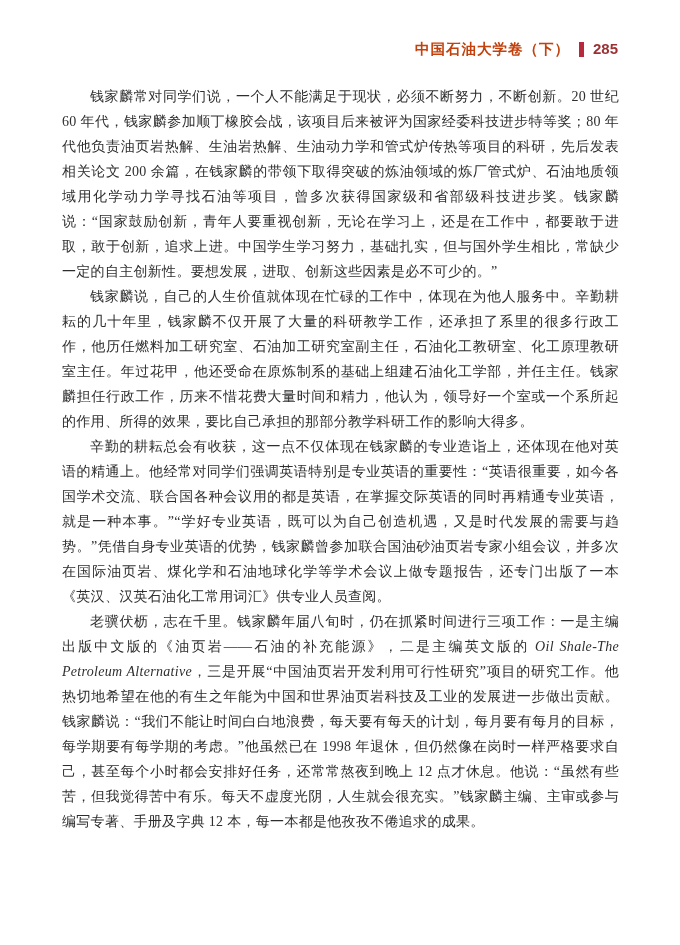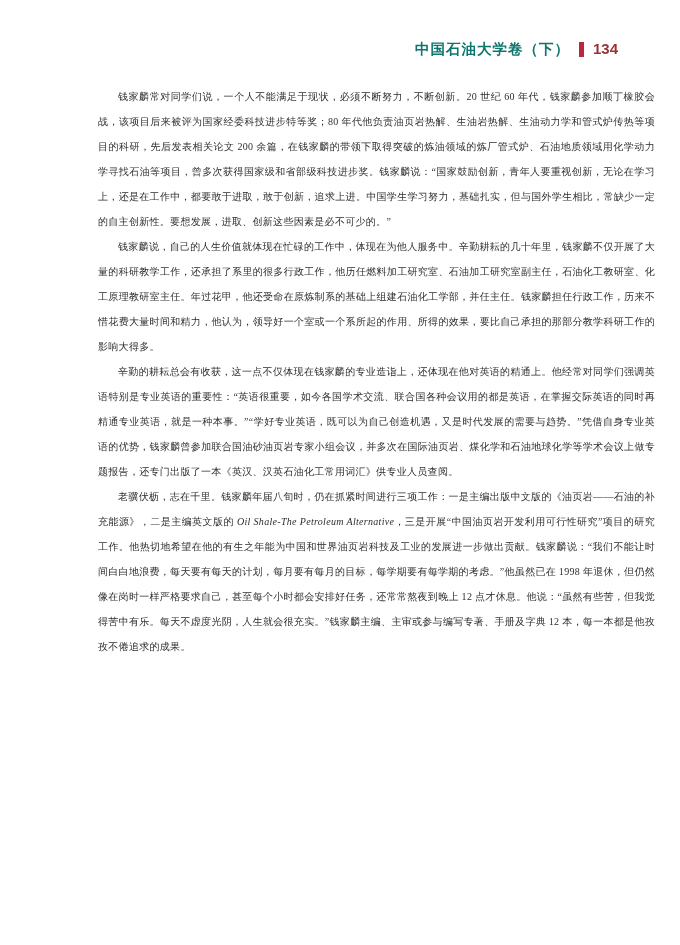--- a/index.html
+++ b/index.html
@@ -46,44 +46,43 @@
     font-size: 15px;
     font-weight: bold;
     color: #9c3134;
     font-family: "Liberation Sans", "DejaVu Sans", sans-serif;
   }
   .content {
     position: absolute;
     top: 84px;
     left: 62px;
     width: 557px;
-    font-size: 10px;
+    font-size: 14px;
     line-height: 25px;
     text-align: justify;
     text-justify: inter-ideograph;
     letter-spacing: 0.3px;
-    margin-left: 36px;
   }
   .para {
     margin: 0;
     text-indent: 2em;
   }
   .italic {
     font-style: italic;
   }
 </style>
 </head>
 <body>
 
 <div class="page">
 
   <div class="running-head">
-    <span class="running-title" style="color: #0f766e; padding-left: 37px;">中国石油大学卷（下）</span>
+    <span class="running-title" style="color: #c2410c; padding-left: 37px;">中国石油大学卷（下）</span>
     <span class="page-num-bar" style="background: rgb(184, 41, 62);"></span>
-    <span class="page-num" style="color: rgb(156, 49, 52);">134</span>
+    <span class="page-num" style="color: rgb(156, 49, 52);">285</span>
   </div>
 
   <div class="content">
     <p class="para">钱家麟常对同学们说，一个人不能满足于现状，必须不断努力，不断创新。20 世纪 60 年代，钱家麟参加顺丁橡胶会战，该项目后来被评为国家经委科技进步特等奖；80 年代他负责油页岩热解、生油岩热解、生油动力学和管式炉传热等项目的科研，先后发表相关论文 200 余篇，在钱家麟的带领下取得突破的炼油领域的炼厂管式炉、石油地质领域用化学动力学寻找石油等项目，曾多次获得国家级和省部级科技进步奖。钱家麟说：“国家鼓励创新，青年人要重视创新，无论在学习上，还是在工作中，都要敢于进取，敢于创新，追求上进。中国学生学习努力，基础扎实，但与国外学生相比，常缺少一定的自主创新性。要想发展，进取、创新这些因素是必不可少的。”</p>
     <p class="para">钱家麟说，自己的人生价值就体现在忙碌的工作中，体现在为他人服务中。辛勤耕耘的几十年里，钱家麟不仅开展了大量的科研教学工作，还承担了系里的很多行政工作，他历任燃料加工研究室、石油加工研究室副主任，石油化工教研室、化工原理教研室主任。年过花甲，他还受命在原炼制系的基础上组建石油化工学部，并任主任。钱家麟担任行政工作，历来不惜花费大量时间和精力，他认为，领导好一个室或一个系所起的作用、所得的效果，要比自己承担的那部分教学科研工作的影响大得多。</p>
     <p class="para">辛勤的耕耘总会有收获，这一点不仅体现在钱家麟的专业造诣上，还体现在他对英语的精通上。他经常对同学们强调英语特别是专业英语的重要性：“英语很重要，如今各国学术交流、联合国各种会议用的都是英语，在掌握交际英语的同时再精通专业英语，就是一种本事。”“学好专业英语，既可以为自己创造机遇，又是时代发展的需要与趋势。”凭借自身专业英语的优势，钱家麟曾参加联合国油砂油页岩专家小组会议，并多次在国际油页岩、煤化学和石油地球化学等学术会议上做专题报告，还专门出版了一本《英汉、汉英石油化工常用词汇》供专业人员查阅。</p>
     <p class="para"><span>老骥伏枥，志在千里。钱家麟年届八旬时，仍在抓紧时间进行三项工作：一是主编出版中文版的《油页岩——石油的补充能源》，二是主编英文版的 </span><span class="italic">Oil Shale-The Petroleum Alternative</span><span>，三是开展“中国油页岩开发利用可行性研究”项目的研究工作。他热切地希望在他的有生之年能为中国和世界油页岩科技及工业的发展进一步做出贡献。钱家麟说：“我们不能让时间白白地浪费，每天要有每天的计划，每月要有每月的目标，每学期要有每学期的考虑。”他虽然已在 1998 年退休，但仍然像在岗时一样严格要求自己，甚至每个小时都会安排好任务，还常常熬夜到晚上 12 点才休息。他说：“虽然有些苦，但我觉得苦中有乐。每天不虚度光阴，人生就会很充实。”钱家麟主编、主审或参与编写专著、手册及字典 12 本，每一本都是他孜孜不倦追求的成果。</span></p>
   </div>
 
 </div>

